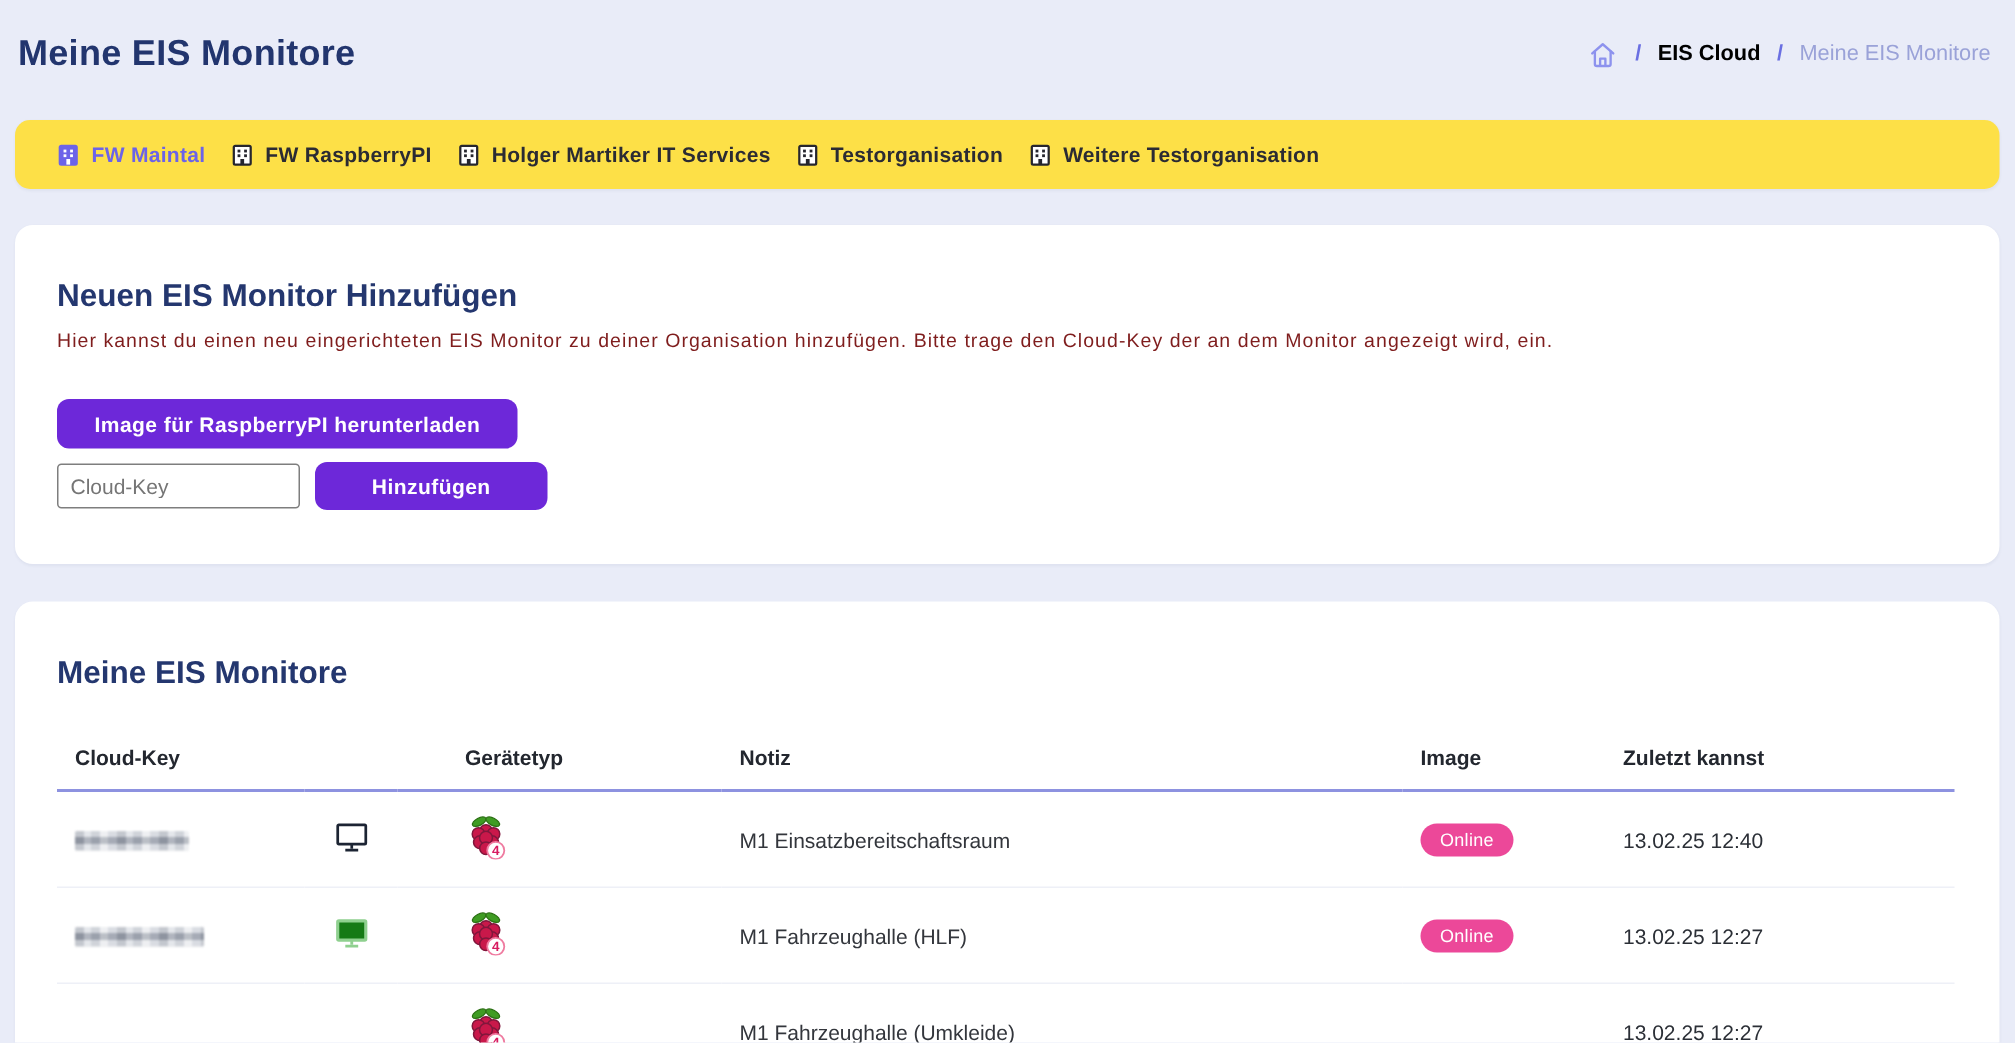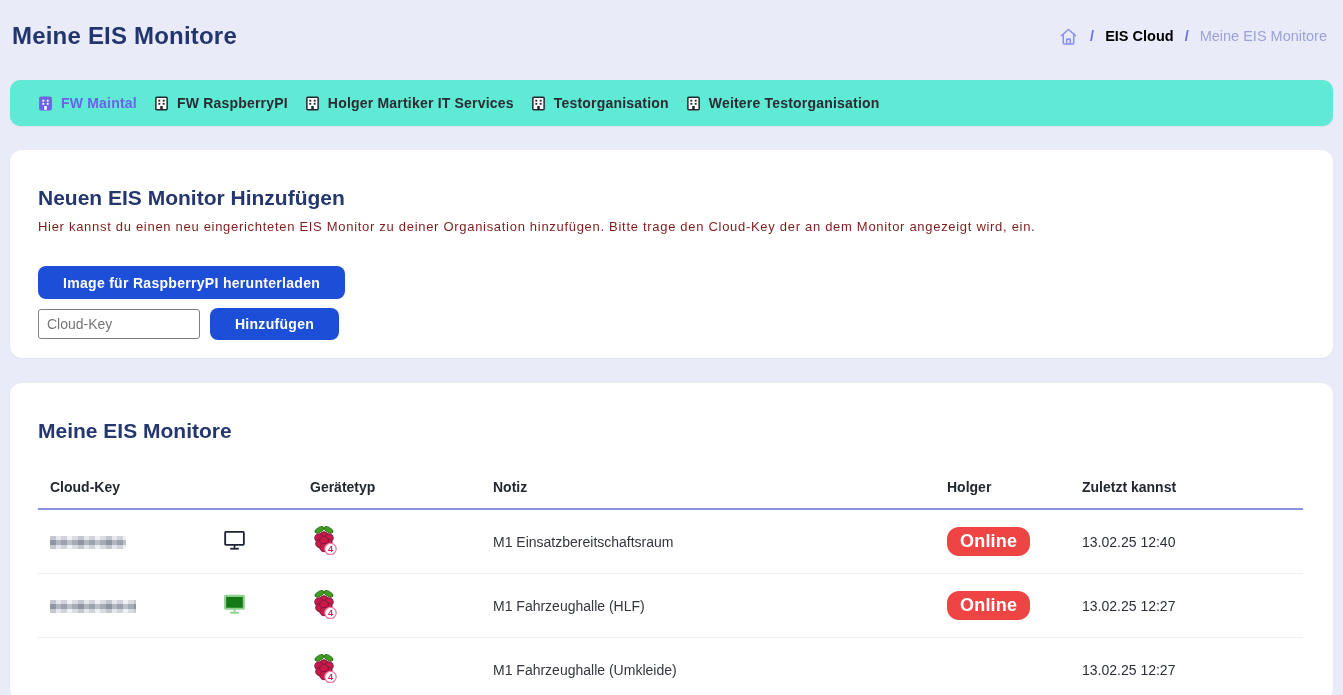--- a/index.html
+++ b/index.html
@@ -12,64 +12,64 @@
   
   .topbar{display:flex;justify-content:space-between;align-items:center;padding:22px 16px 0 12px}
   .page-title{margin:0;font-size:24px;font-weight:700;color:#22356e;letter-spacing:.2px}
   .breadcrumb{display:flex;align-items:center;gap:11px;font-size:14.5px}
   .bc-home{display:flex;align-items:center;cursor:pointer}
   .bc-sep{color:#6a6fe2;font-weight:700}
   .bc-link{color:#000000;font-weight:700;text-decoration:none;cursor:pointer}
   .bc-current{color:#9aa2d8;font-weight:400}
   
   .org-tabs{
-    margin:30px 10px 0;background:#5eead4;border-radius:10px;height:46px;
+    margin:30px 10px 0;background:#fde047;border-radius:10px;height:46px;
     display:flex;align-items:center;padding:0 28px;gap:17px;
     box-shadow:0 1px 2px rgba(50,60,110,.06);
   }
   .org-tab{display:flex;align-items:center;gap:8px;font-size:14px;font-weight:700;
     color:#2b2b33;text-decoration:none;cursor:pointer;letter-spacing:.2px}
   .org-tab .b-frame{fill:#fff;stroke:#26262e;stroke-width:2.4}
   .org-tab .b-win{fill:#26262e}
   .org-tab.active{color:#6c63e8}
   .org-tab.active .b-frame{fill:#6c63e8;stroke:#6c63e8}
   .org-tab.active .b-win{fill:#fff}
   
   .card{
     margin:24px 10px 0;background:#fff;border-radius:12px;
-    padding:36px 28px 18px;box-shadow:0 1px 2px rgba(50,60,110,.06);
+    padding:36px 28px 36px;box-shadow:0 1px 2px rgba(50,60,110,.06);
   }
   .card h2{margin:0;font-size:21px;font-weight:700;color:#24376f}
   .card .sub{margin:9px 0 0;font-size:13px;color:#7f1d1d;letter-spacing:.7px}
   .btn{
-    background:#1d4ed8;color:#fff;border:none;border-radius:8px;
+    background:#6d28d9;color:#fff;border:none;border-radius:8px;
     font-weight:700;font-size:14px;font-family:inherit;cursor:pointer;letter-spacing:.3px;
   }
   .btn-wide{display:block;margin-top:32px;height:33px;padding:0 25px}
   .keyrow{display:flex;align-items:center;gap:10px;margin-top:9px}
   .keyrow input{
     width:144px;height:28px;border:1px solid #7e7e7e;border-radius:3px;
     padding:0 8px;font-size:14px;font-family:inherit;color:#333;
   }
   .keyrow input::placeholder{color:#757575}
-  .btn-add{height:32px;width:129px}
+  .btn-add{height:32px;width:155px}
   .card-table{margin-top:25px;padding-bottom:0}
   
   table{border-collapse:collapse;width:1265px;margin-top:26px;table-layout:fixed}
   th{
     text-align:left;font-size:14px;font-weight:700;color:#23272f;
     padding:10px 12px 13px;border-bottom:2px solid #8d92e0;
   }
   td{font-size:14px;color:#33363c;padding:15px 12px;border-bottom:1px solid #eef0f7;vertical-align:middle}
   tr:last-child td{border-bottom:none}
   .col-screen{text-align:center}
   th.col-device,td.col-device{padding-left:45px}
   .date-cell{color:#2b2f36}
   .badge{
-    display:inline-block;background:#ef4444;color:#fff;font-size:18px;font-weight:700;
+    display:inline-block;background:#ec4899;color:#fff;font-size:12px;font-weight:400;
     padding:4px 13px;border-radius:12px;letter-spacing:.2px;
   }
   
   .censored{
     display:inline-block;height:13px;border-radius:1px;vertical-align:middle;
     background:
       repeating-linear-gradient(0deg, rgba(255,255,255,.38) 0 4px, rgba(85,92,108,.34) 4px 9px),
       repeating-linear-gradient(90deg,#8f96a3 0 6px,#cdd2da 6px 11px,#a6adb9 11px 17px,#e0e3e8 17px 22px,#b9bfca 22px 28px);
     filter:blur(.6px);opacity:.85;
   }
@@ -177,21 +177,21 @@
         <col style="width:454px">
           <col style="width:135px">
           <col>
       </colgroup>
       <thead>
         <tr>
           <th>Cloud-Key</th>
           <th class="col-screen"></th>
           <th class="col-device">Gerätetyp</th>
           <th>Notiz</th>
-          <th>Holger</th>
+          <th>Image</th>
           <th>Zuletzt kannst</th>
         </tr>
       </thead>
       <tbody>
 
         <tr>
           <td><span class="censored w76"></span></td>
           <td class="col-screen">
             <svg width="23" height="21" viewBox="0 0 24 22">
               <rect x="2.2" y="2" width="19.6" height="13.5" rx="0.8" fill="#fff" stroke="#1c2433" stroke-width="1.9"></rect>

